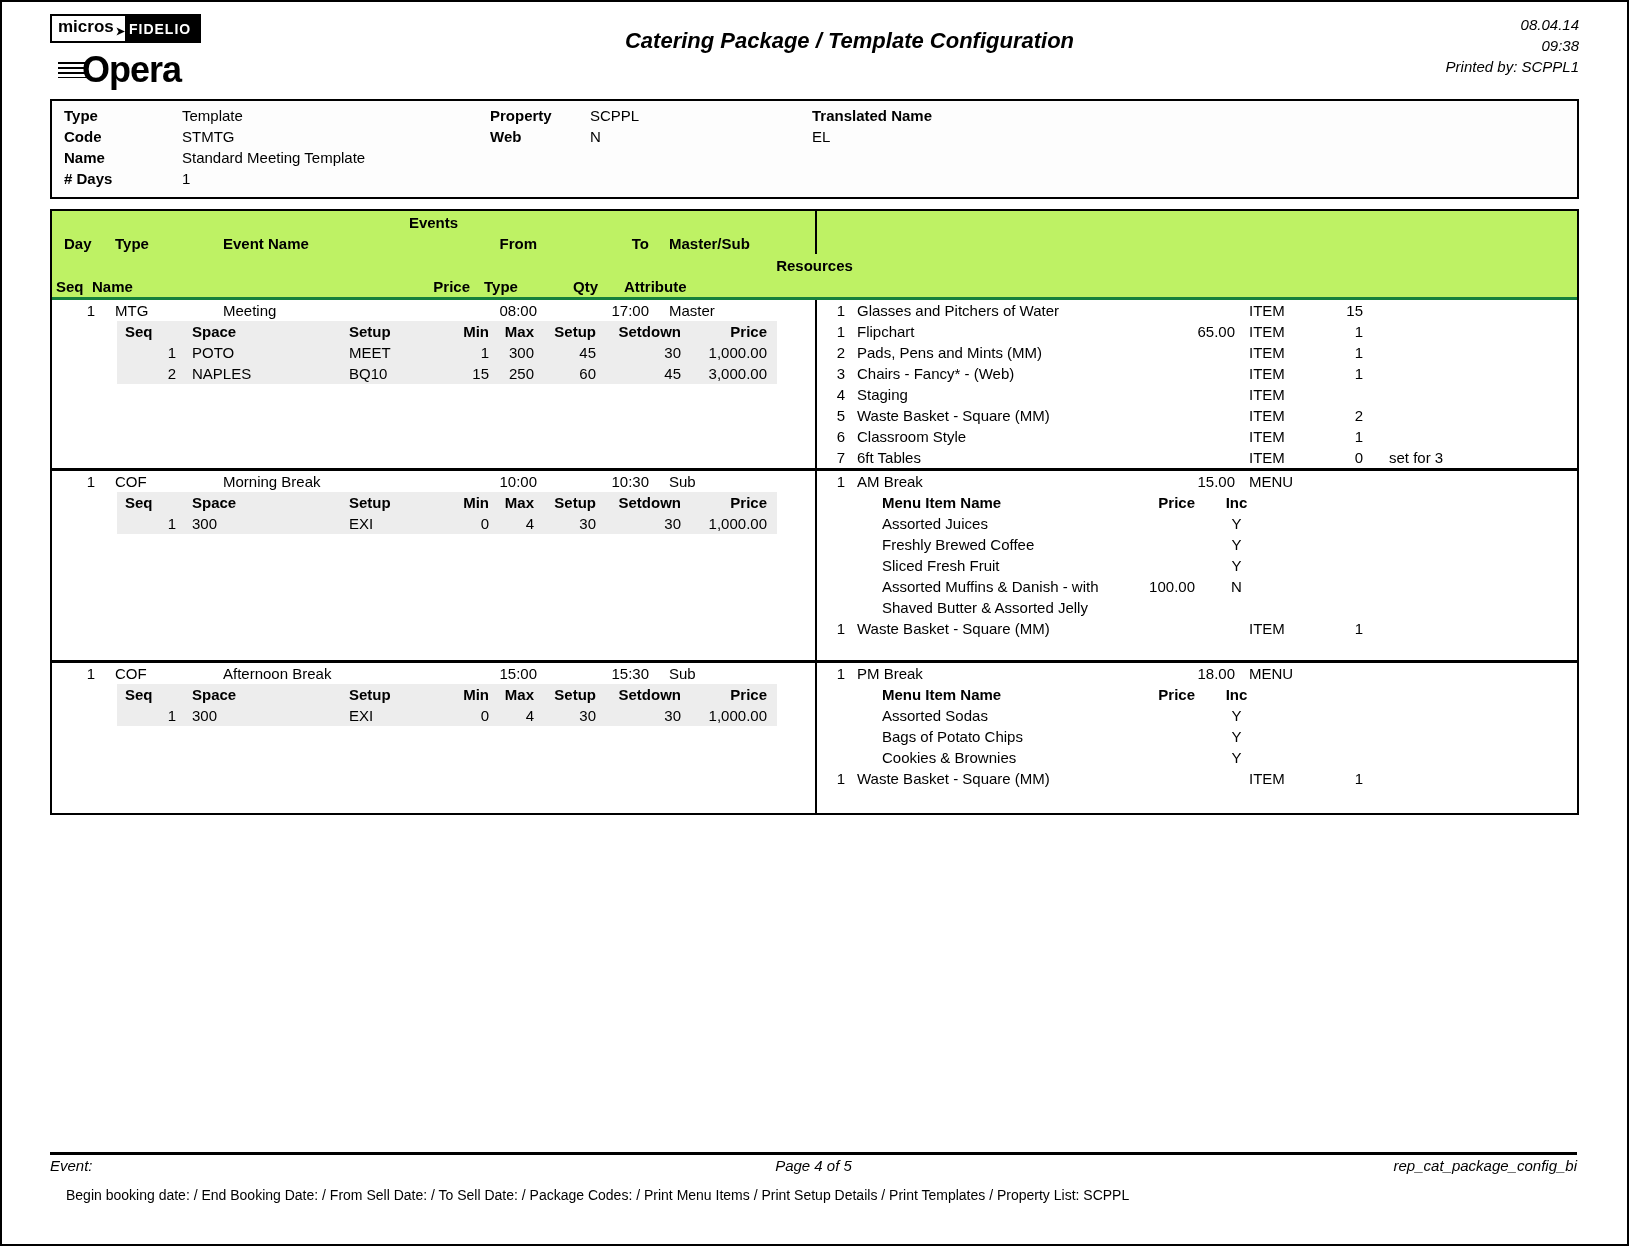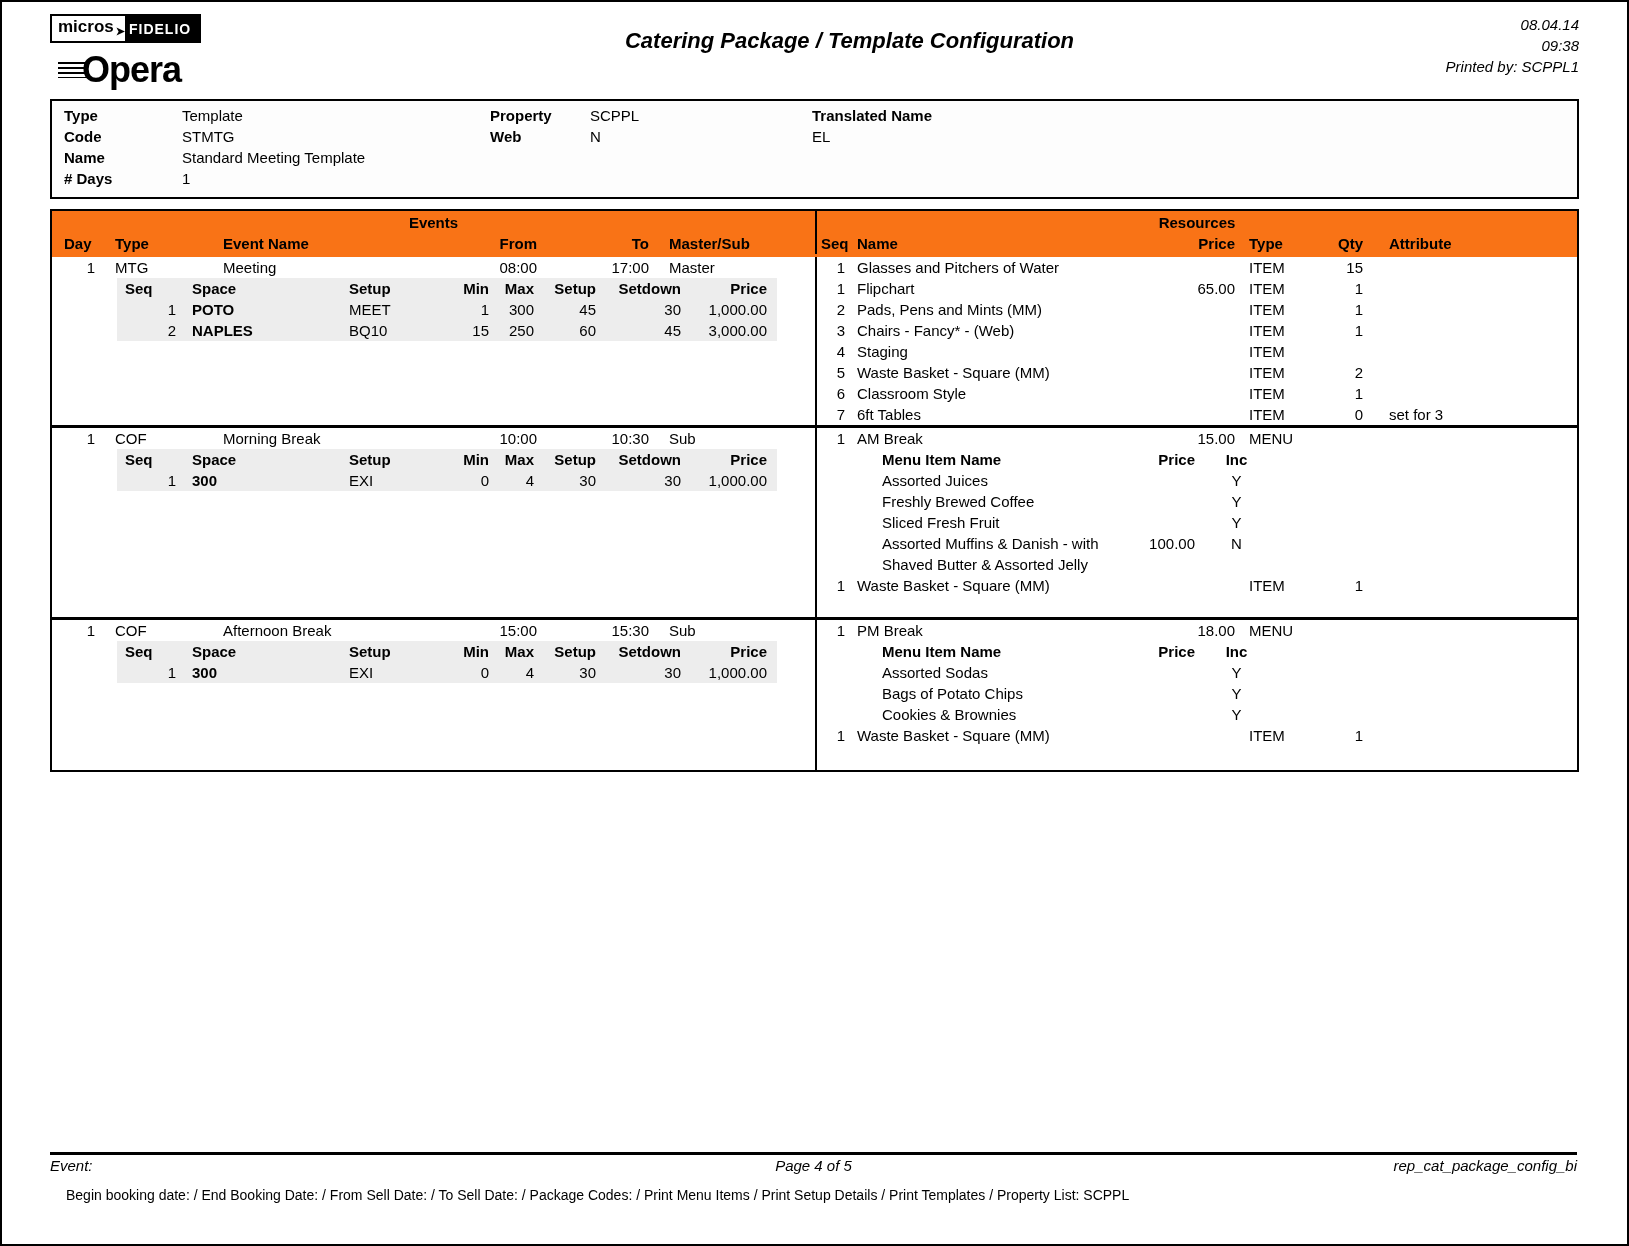--- a/index.html
+++ b/index.html
@@ -31,39 +31,39 @@
   
   .info-box{margin:8px 48px 0 48px;border:2px solid #000;padding:4px 12px 8px 12px;background:#fdfdfd;}
   .info-row{line-height:21px;white-space:nowrap;}
   .il1{display:inline-block;width:118px;font-weight:bold;}
   .iv1{display:inline-block;width:308px;}
   .il2{display:inline-block;width:100px;font-weight:bold;}
   .iv2{display:inline-block;width:222px;}
   .il3{font-weight:bold;}
   
   .main-box{margin:10px 48px 0 48px;border:2px solid #000;}
-  .band{display:flex;background:#f97316;border-bottom:3px solid #f97316;}
+  .band{display:flex;background:#bef264;border-bottom:3px solid #15803d;flex-direction:column;}
   .band-left{width:763px;border-right:2px solid #000;}
   .band-right{flex:1;}
   .section-title{text-align:center;font-weight:bold;line-height:21px;padding-top:1px;}
   table{border-collapse:collapse;width:100%;table-layout:fixed;}
   td{padding:0 4px;line-height:21px;white-space:nowrap;overflow:hidden;vertical-align:top;}
   .bold td, td.bold{font-weight:bold;}
   
   .ev-day{text-align:right;}
   td.ev-day-h{text-align:left;padding-left:12px;font-weight:bold;}
   .ev-type{padding-left:16px;}
   .ev-name{padding-left:12px;}
   .ev-from,.ev-to{text-align:right;}
   .ev-ms{padding-left:16px;}
   
   .space-table{margin-left:65px;width:660px;background:#ededed;}
   .sp-seq{text-align:right;}
   td.sp-seq-h{text-align:left;padding-left:8px;font-weight:bold;}
-  .sp-space{padding-left:12px;font-weight:bold;}
+  .sp-space{padding-left:12px;}
   .sp-setup{padding-left:14px;}
   .sp-min,.sp-max,.sp-set2,.sp-setdn{text-align:right;}
   .sp-price{text-align:right;padding-right:10px;}
   
   .res-seq{text-align:right;}
   .res-name{padding-left:8px;}
   .res-price{text-align:right;}
   .res-type{padding-left:10px;}
   .res-qty{text-align:right;padding-right:6px;}
   .res-attr{padding-left:20px;}

